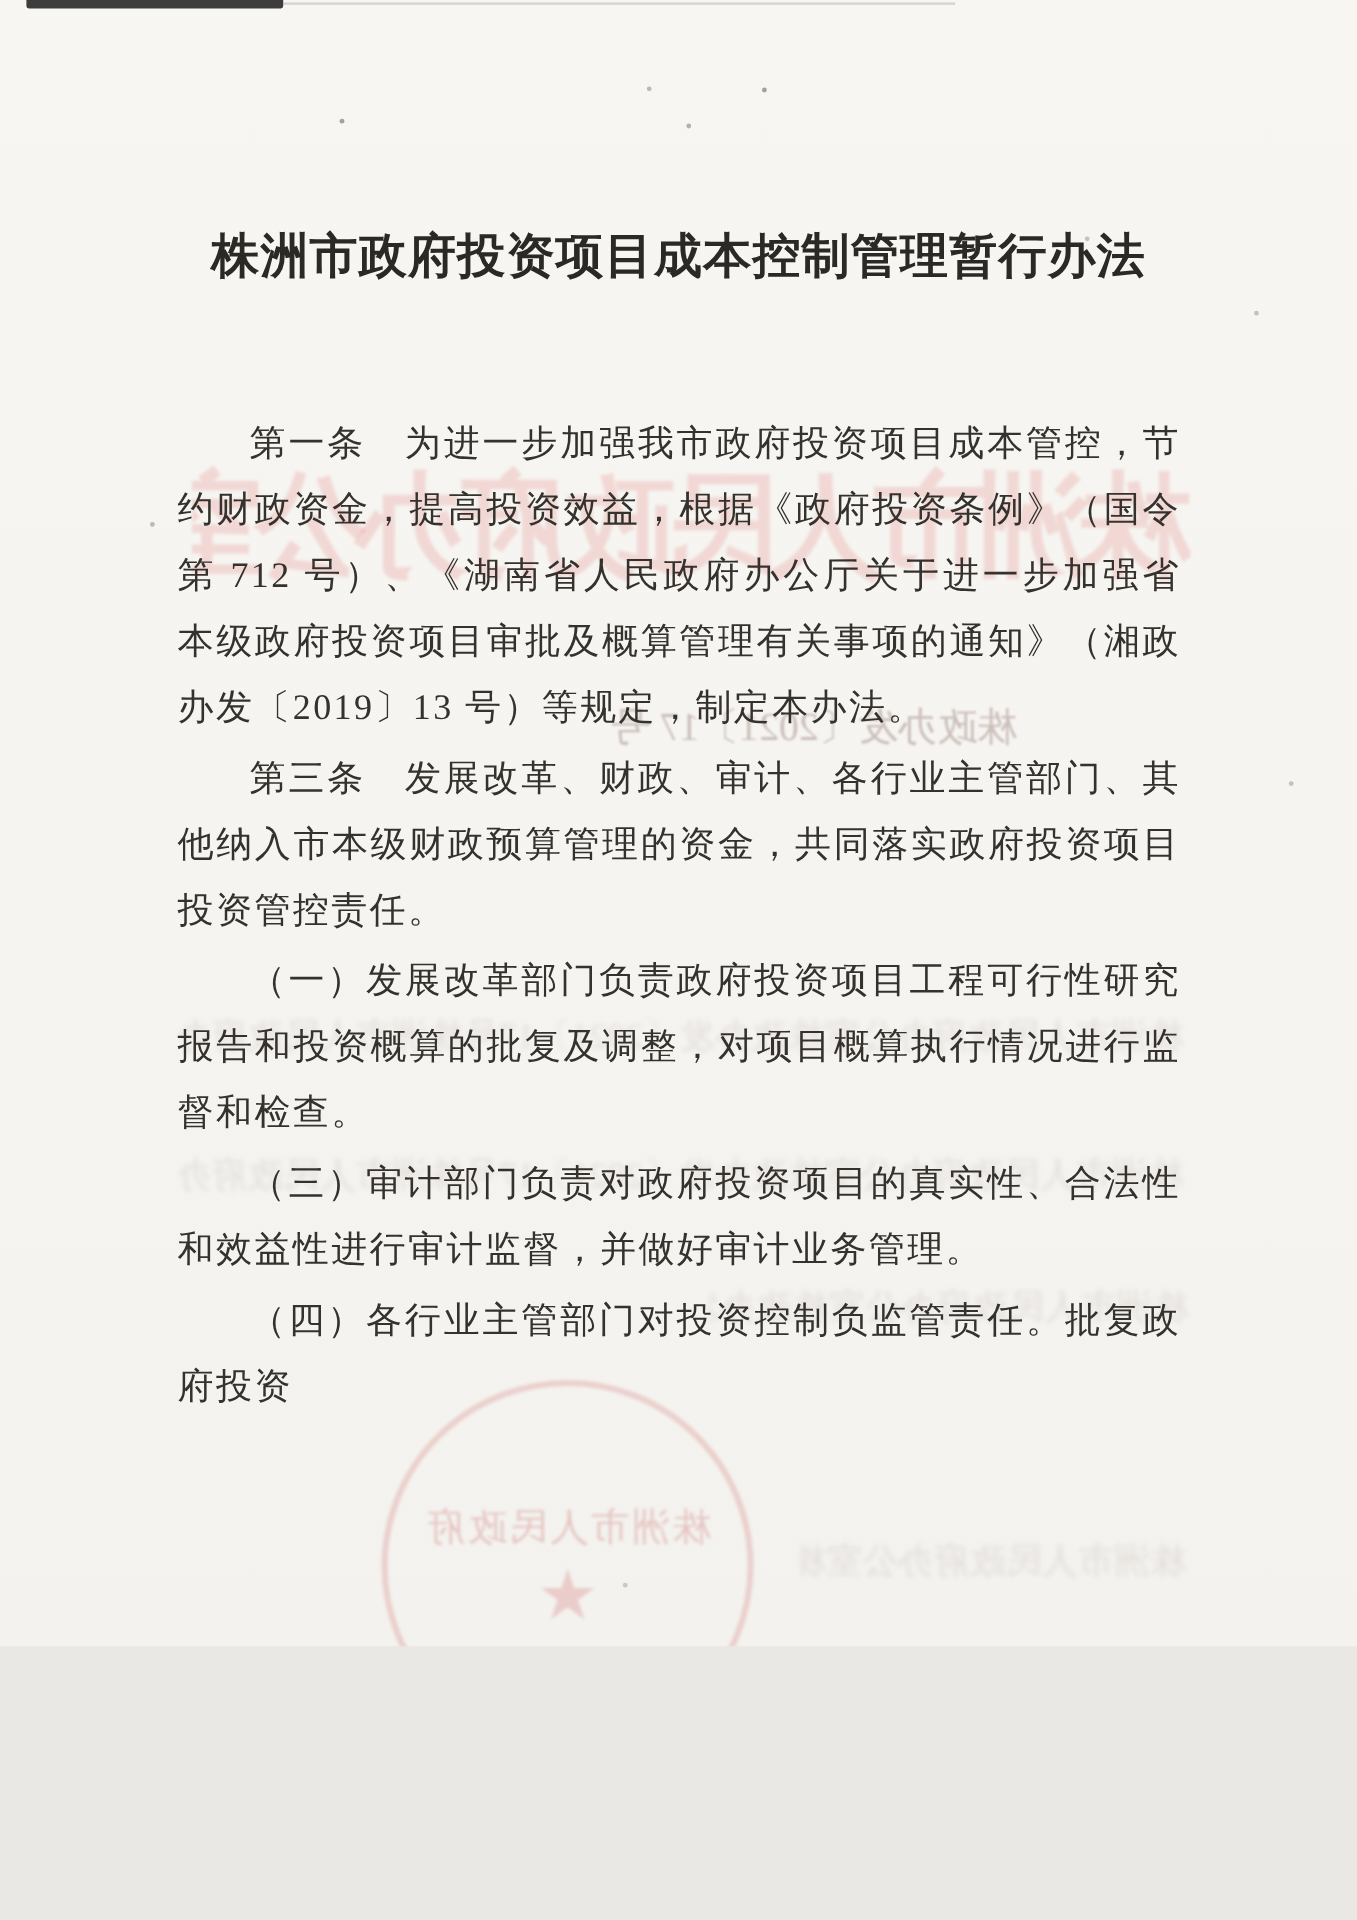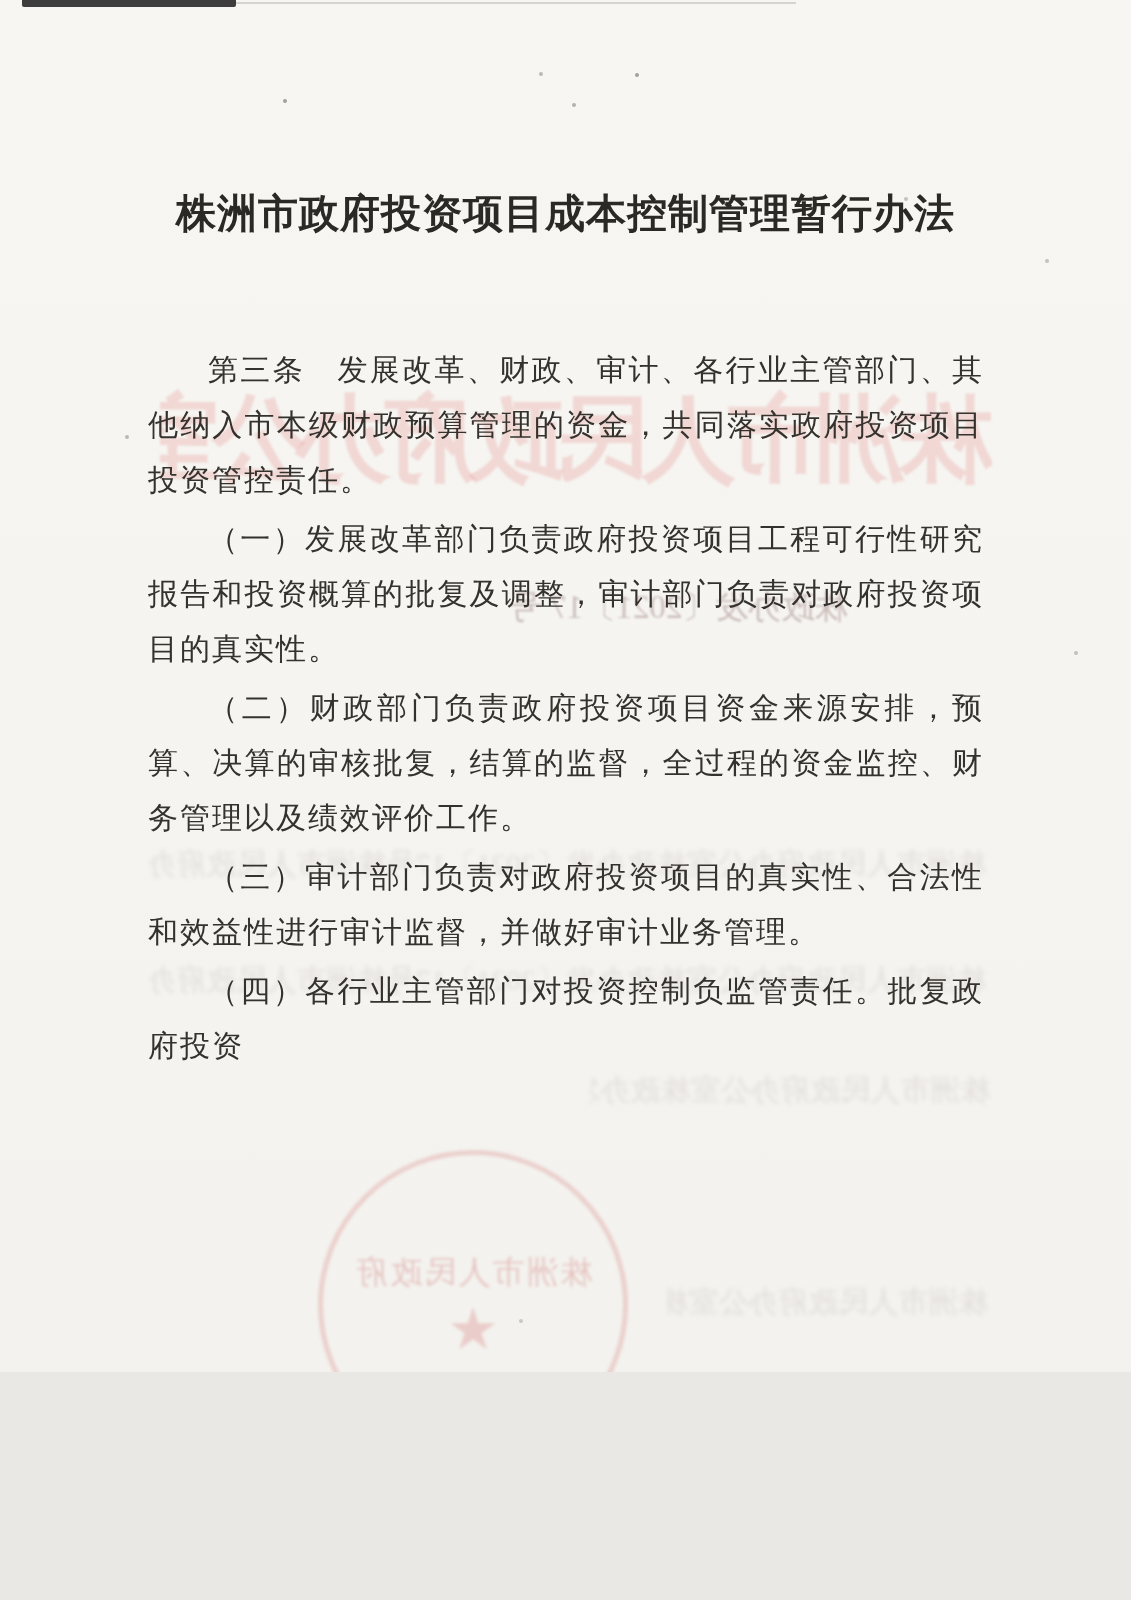--- a/index.html
+++ b/index.html
@@ -92,23 +92,23 @@
   <div class="ghost ghost-smudge sm3">株洲市人民政府办公室株政办发〔2021〕17号株洲市人民政府办公室</div>
   <div class="ghost ghost-smudge sm4">株洲市人民政府办公室株政办发〔2021〕17号株洲市人民政府办公室</div>
   <div class="ghost-seal">
     <span class="seal-text">株洲市人民政府</span>
     <span class="seal-star">★</span>
   </div>
 
   <h1 class="doc-title">株洲市政府投资项目成本控制管理暂行办法</h1>
 
   <div class="doc-body">
+      <p>第一条　为进一步加强我市政府投资项目成本管控，节约财政资金，提高投资效益，根据《政府投资条例》（国令第 712 号）、《湖南省人民政府办公厅关于进一步加强省本级政府投资项目审批及概算管理有关事项的通知》（湘政办发〔2019〕13 号）等规定，制定本办法。</p>
       <p>第三条　发展改革、财政、审计、各行业主管部门、其他纳入市本级财政预算管理的资金，共同落实政府投资项目投资管控责任。</p>
-      <p>（一）发展改革部门负责政府投资项目工程可行性研究报告和投资概算的批复及调整，审计部门负责对政府投资项目的真实性。</p>
-      <p>（二）财政部门负责政府投资项目资金来源安排，预算、决算的审核批复，结算的监督，全过程的资金监控、财务管理以及绩效评价工作。</p>
+      <p>（一）发展改革部门负责政府投资项目工程可行性研究报告和投资概算的批复及调整，对项目概算执行情况进行监督和检查。</p>
       <p>（三）审计部门负责对政府投资项目的真实性、合法性和效益性进行审计监督，并做好审计业务管理。</p>
       <p>（四）各行业主管部门对投资控制负监管责任。批复政府投资</p>
     </div>
 
   <div class="page-number">— 2 —</div>
 
   <div class="scan-bottom">
     <i class="seg0"></i>
       <i class="seg1"></i>
       <i class="seg2"></i>

